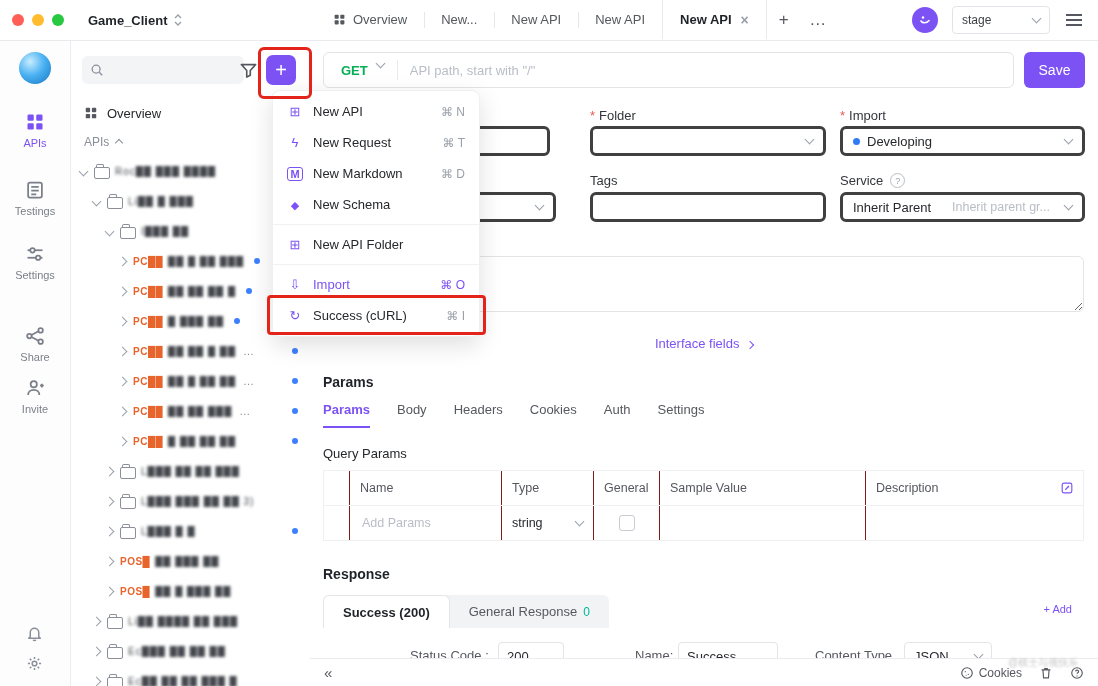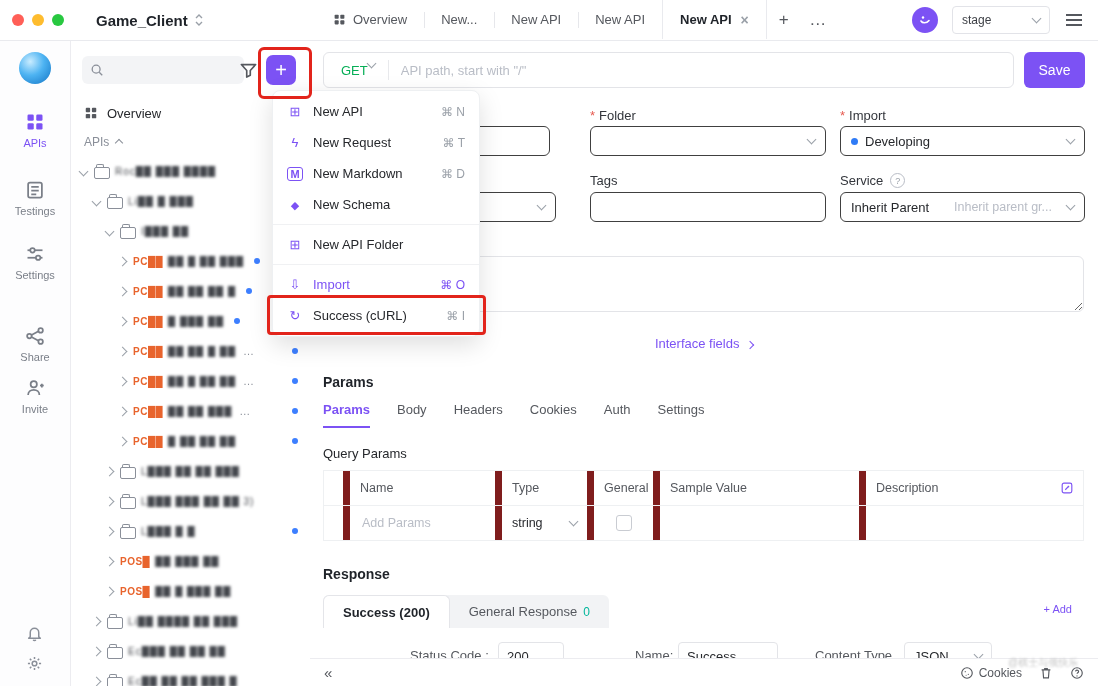--- a/index.html
+++ b/index.html
@@ -5,22 +5,22 @@
   html,body{margin:0;padding:0;background:#eee}
   .stage{position:relative;width:1098px;height:686px;background:#fff;overflow:hidden;
          font-family:"Liberation Sans",sans-serif;color:#26282c;font-size:13px}
   svg{display:block}
 
   
   .hdr{position:absolute;left:0;top:0;right:0;height:40px;background:#fff;border-bottom:1px solid #e9eaee;z-index:10}
   .lights{position:absolute;left:12px;top:14px;display:flex;gap:8px}
   .light{width:12px;height:12px;border-radius:50%}
   .l-red{background:#ff5f57}.l-yel{background:#febc2e}.l-grn{background:#28c840}
-  .title{position:absolute;left:96px;top:0;height:40px;display:flex;align-items:center;gap:6px;
-         font-size:15px;font-weight:700;color:#1f2329}
+  .title{position:absolute;left:88px;top:0;height:40px;display:flex;align-items:center;gap:6px;
+         font-size:13px;font-weight:700;color:#1f2329}
   .tabswrap{position:absolute;left:316px;top:0;height:39px;display:flex;align-items:stretch}
   .tabs{display:flex;align-items:stretch}
   .tab{display:flex;align-items:center;gap:7px;padding:0 17px;font-size:13px;color:#55585e;position:relative;cursor:default;white-space:nowrap}
   .tab+.tab::before{content:"";position:absolute;left:0;top:12px;height:16px;width:1px;background:#e6e7eb}
   .tab.active{background:#fff;border-left:1px solid #e9eaee;border-right:1px solid #e9eaee;color:#1f2329;font-weight:700}
   .tab.active::before{display:none}
   .tab .x{color:#9aa0a8;font-size:14px;margin-left:2px}
   .tabbtn{width:34px;display:flex;align-items:center;justify-content:center;color:#55585e;font-size:17px;background:none;border:none}
   .hdr-right{position:absolute;right:14px;top:0;height:40px;display:flex;align-items:center;gap:14px}
   .avatar{width:26px;height:26px;border-radius:50%;background:#7C52F4;display:flex;align-items:center;justify-content:center}
@@ -70,49 +70,49 @@
   .method{font-size:10px;font-weight:700;color:#E8642D;flex:none;filter:blur(.5px);letter-spacing:.5px}
   .tlabel{filter:blur(1.5px);color:#43464c;font-size:10px;letter-spacing:1px;white-space:nowrap;overflow:hidden}
   .ell{color:#8a8f99;font-size:11px;margin-left:2px}
   .bdot{width:6px;height:6px;border-radius:50%;background:#3D7FFF;flex:none;margin-left:5px}
   .bdot.right{margin-left:auto}
 
   
   .main{position:absolute;left:310px;top:40px;right:0;bottom:0;background:#fff}
   .reqbox{position:absolute;left:13px;top:12px;width:691px;height:36px;border:1px solid #e3e4e8;border-radius:6px;
           display:flex;align-items:center;background:#fff;box-sizing:border-box}
-  .method-seg{display:flex;gap:0;padding:0 13px 0 17px;font-size:13px;font-weight:400;color:#06AE56}
+  .method-seg{display:flex;gap:9px;padding:0 13px 0 17px;font-size:13px;font-weight:700;color:#06AE56}
   .vdiv{width:1px;height:20px;background:#e8e9ec}
   .pathinput{flex:1;border:none;outline:none;font-size:13px;padding:0 12px;color:#26282c;background:transparent}
   .pathinput::placeholder,.aparams::placeholder{color:#b9bdc6}
   .savebtn{position:absolute;right:13px;top:12px;width:61px;height:36px;background:#7C52F4;color:#fff;border:none;
            border-radius:6px;font-size:14px;font-family:inherit}
   .flabel{position:absolute;font-size:13px;color:#33363c;display:flex;align-items:center;gap:4px}
   .star{color:#e65a50}
   .qicon{width:13px;height:13px;border:1px solid #b9bdc6;border-radius:50%;color:#9aa0a8;font-size:9px;
          display:inline-flex;align-items:center;justify-content:center;margin-left:3px}
-  .fld{position:absolute;height:30px;border:1px solid #404040;border-radius:6px;background:#fff;display:flex;
+  .fld{position:absolute;height:30px;border:3px solid #404040;border-radius:6px;background:#fff;display:flex;
        align-items:center;padding:0 10px;font-size:13px;box-sizing:border-box;gap:7px}
   .fld .chev{margin-left:auto}
   .sdot{width:7px;height:7px;border-radius:50%;background:#2F7BF6;flex:none}
   .ghost{color:#b9bdc6;margin-left:auto;font-size:12.5px}
   .ghost+.chev{margin-left:8px}
   .descbox{position:absolute;left:13px;top:216px;width:761px;height:56px;border:1px solid #e3e4e8;border-radius:6px;
            box-sizing:border-box;font-family:inherit;font-size:13px;padding:6px 10px;color:#26282c}
   .iface{position:absolute;left:0;right:0;top:296px;text-align:center;font-size:13px;color:#7C52F4}
   .iface .chev{border-color:#7C52F4;width:5px;height:5px;margin-left:4px}
   .h2{position:absolute;left:13px;font-size:14px;font-weight:700;color:#1f2329}
   .ptabs{position:absolute;left:13px;top:362px;display:flex;gap:27px;font-size:13px;color:#55585e}
   .ptab{padding-bottom:9px;cursor:default}
   .ptab.active{color:#7C52F4;font-weight:700;border-bottom:2px solid #7C52F4}
   .qlabel{position:absolute;left:13px;top:406px;font-size:13px;color:#26282c}
   .ptable{position:absolute;left:13px;top:430px;width:761px;border:1px solid #eef0f2;box-sizing:border-box;font-size:12.5px}
   .thead,.tbodyrow{display:flex;height:34px;align-items:stretch;position:relative}
   .thead{border-bottom:1px solid #eef0f2;color:#55585e}
-  .cell,.hcell{display:flex;align-items:center;padding:0 10px;border-right:7px solid #7f1d1d;box-sizing:border-box}
+  .cell,.hcell{display:flex;align-items:center;padding:0 10px;border-right:1px solid #7f1d1d;box-sizing:border-box}
   .c-handle{width:26px;padding:0}
   .thead div.hcell:nth-of-type(2){width:152px}
   .thead div.hcell:nth-of-type(3){width:92px}
   .thead div.hcell:nth-of-type(4){width:66px}
   .thead div.hcell:nth-of-type(5){width:206px}
   .thead div.hcell:nth-of-type(6){flex:1;border-right:none}
   .c-name{width:152px}.c-type{width:92px;justify-content:space-between}
   .c-req{width:66px;justify-content:center}.c-sample{width:206px}.c-desc{flex:1;border-right:none}
   .aparams{border:none;outline:none;width:100%;font-size:12.5px;background:transparent}
   .checkbox{width:14px;height:14px;border:1.5px solid #c9ccd2;border-radius:3px}

